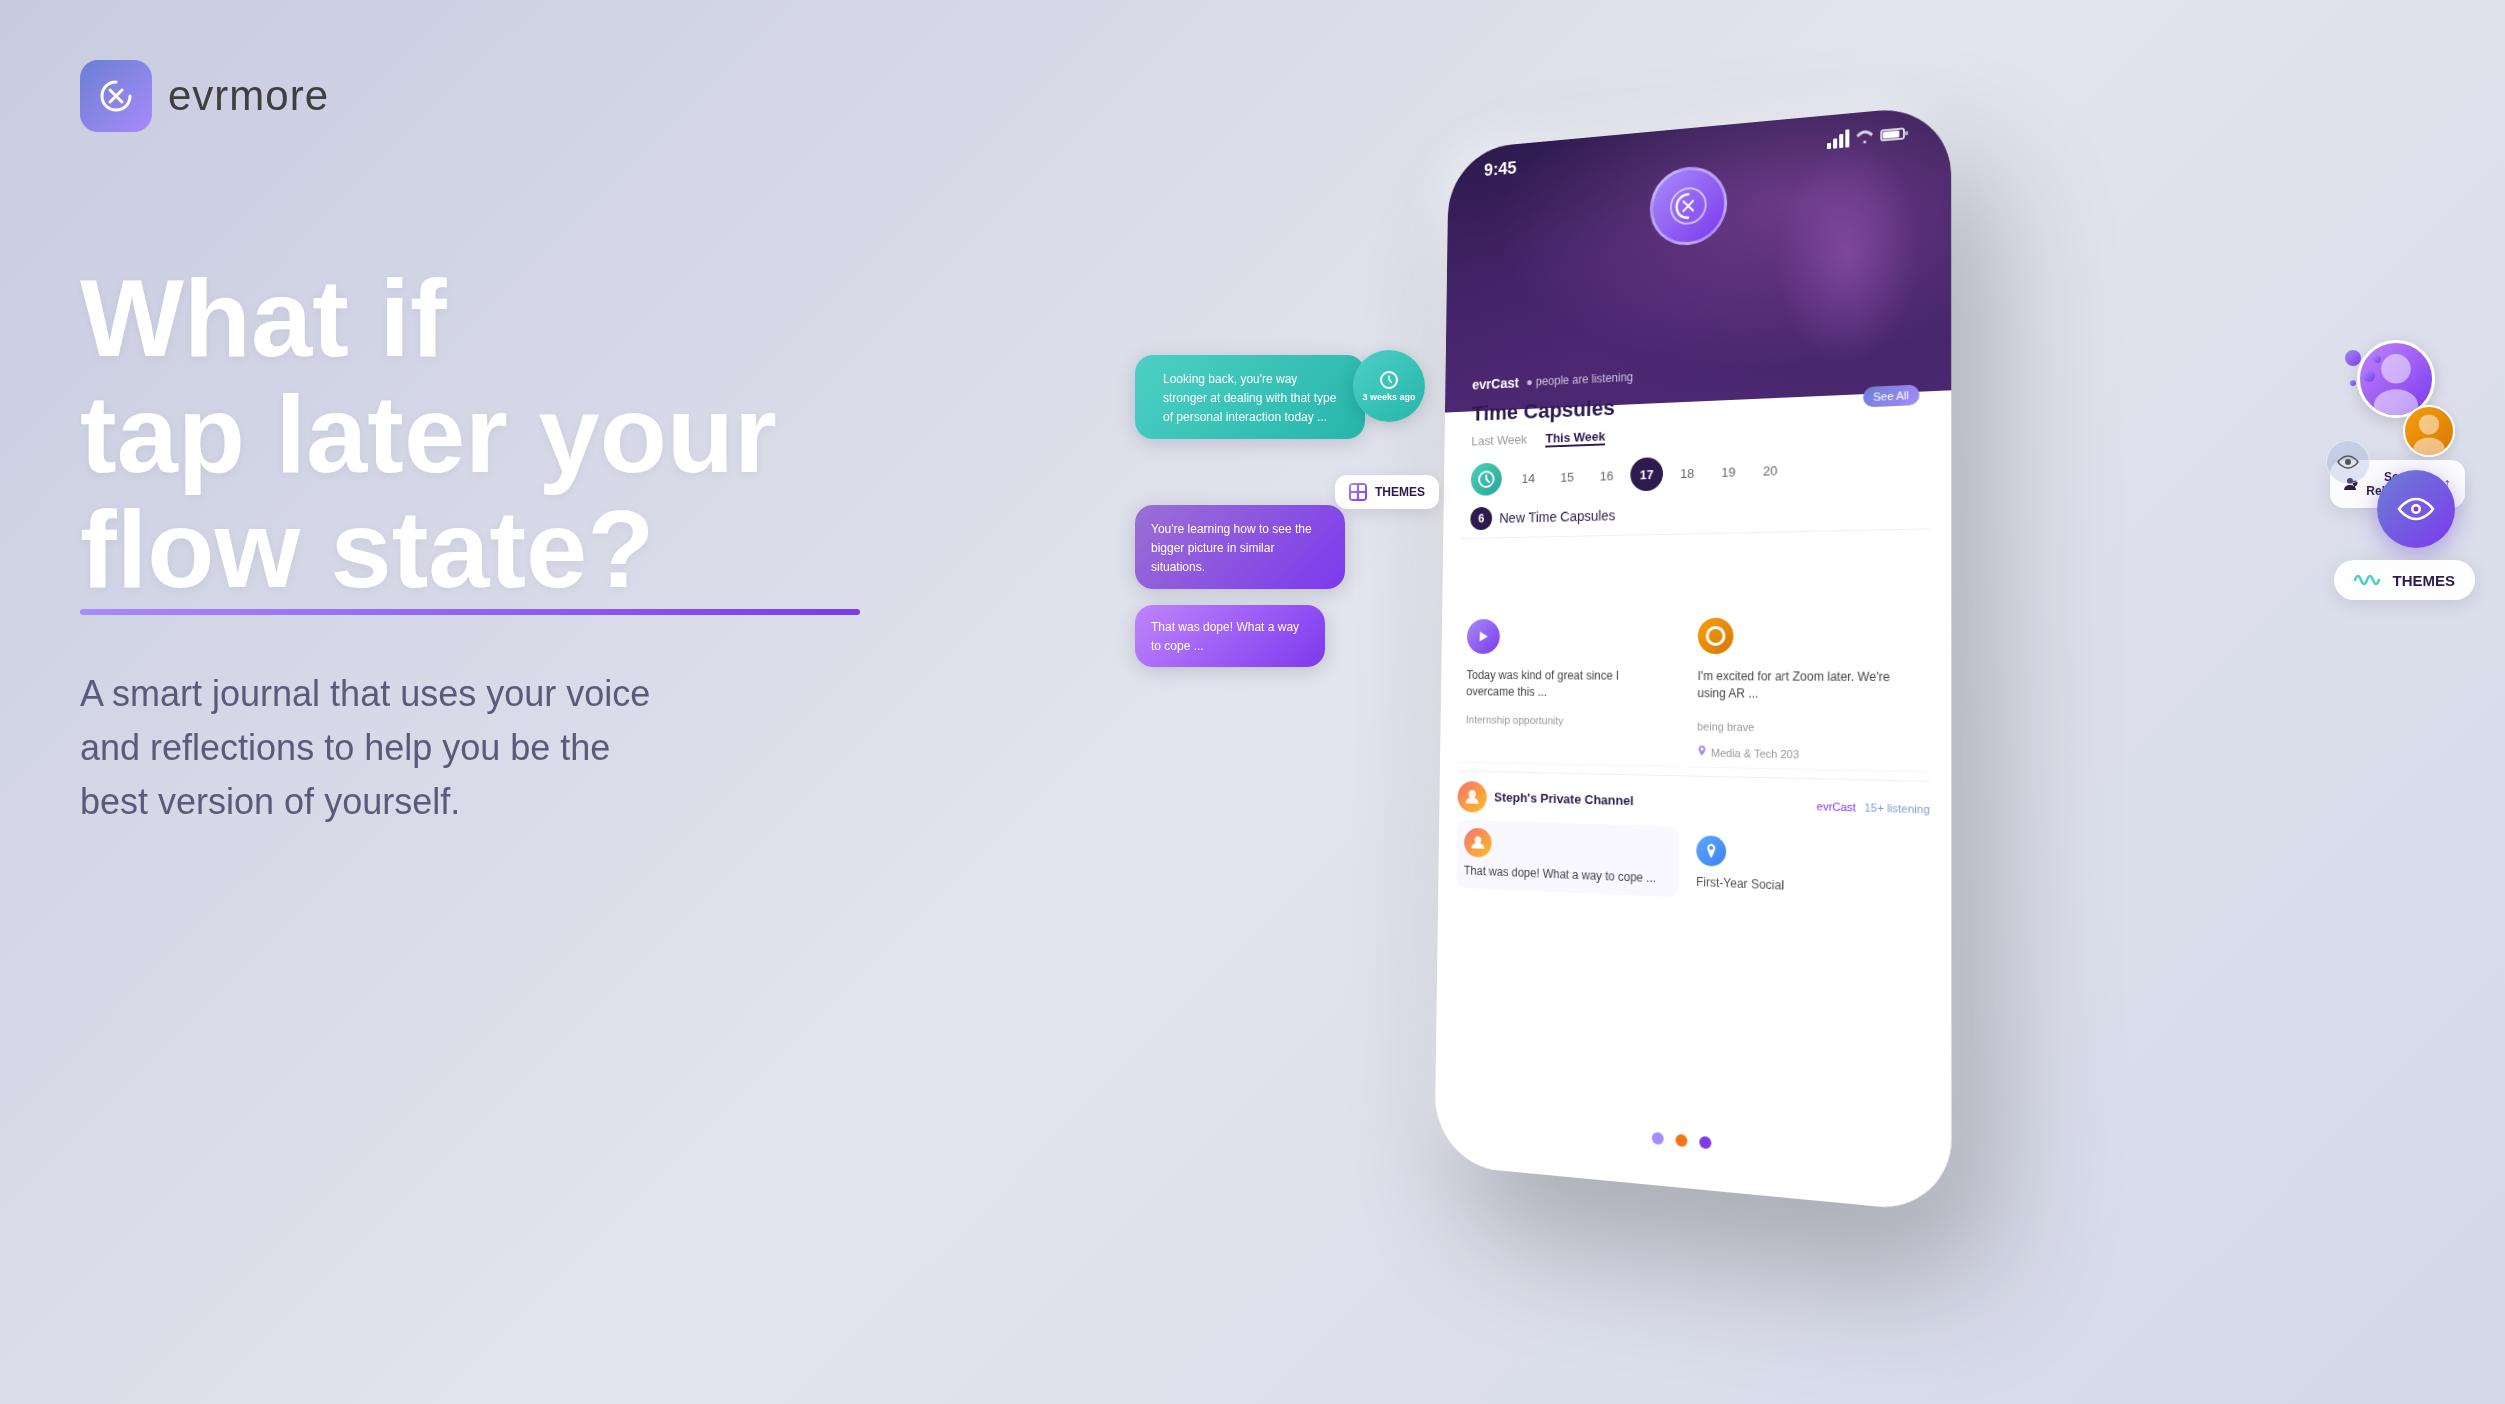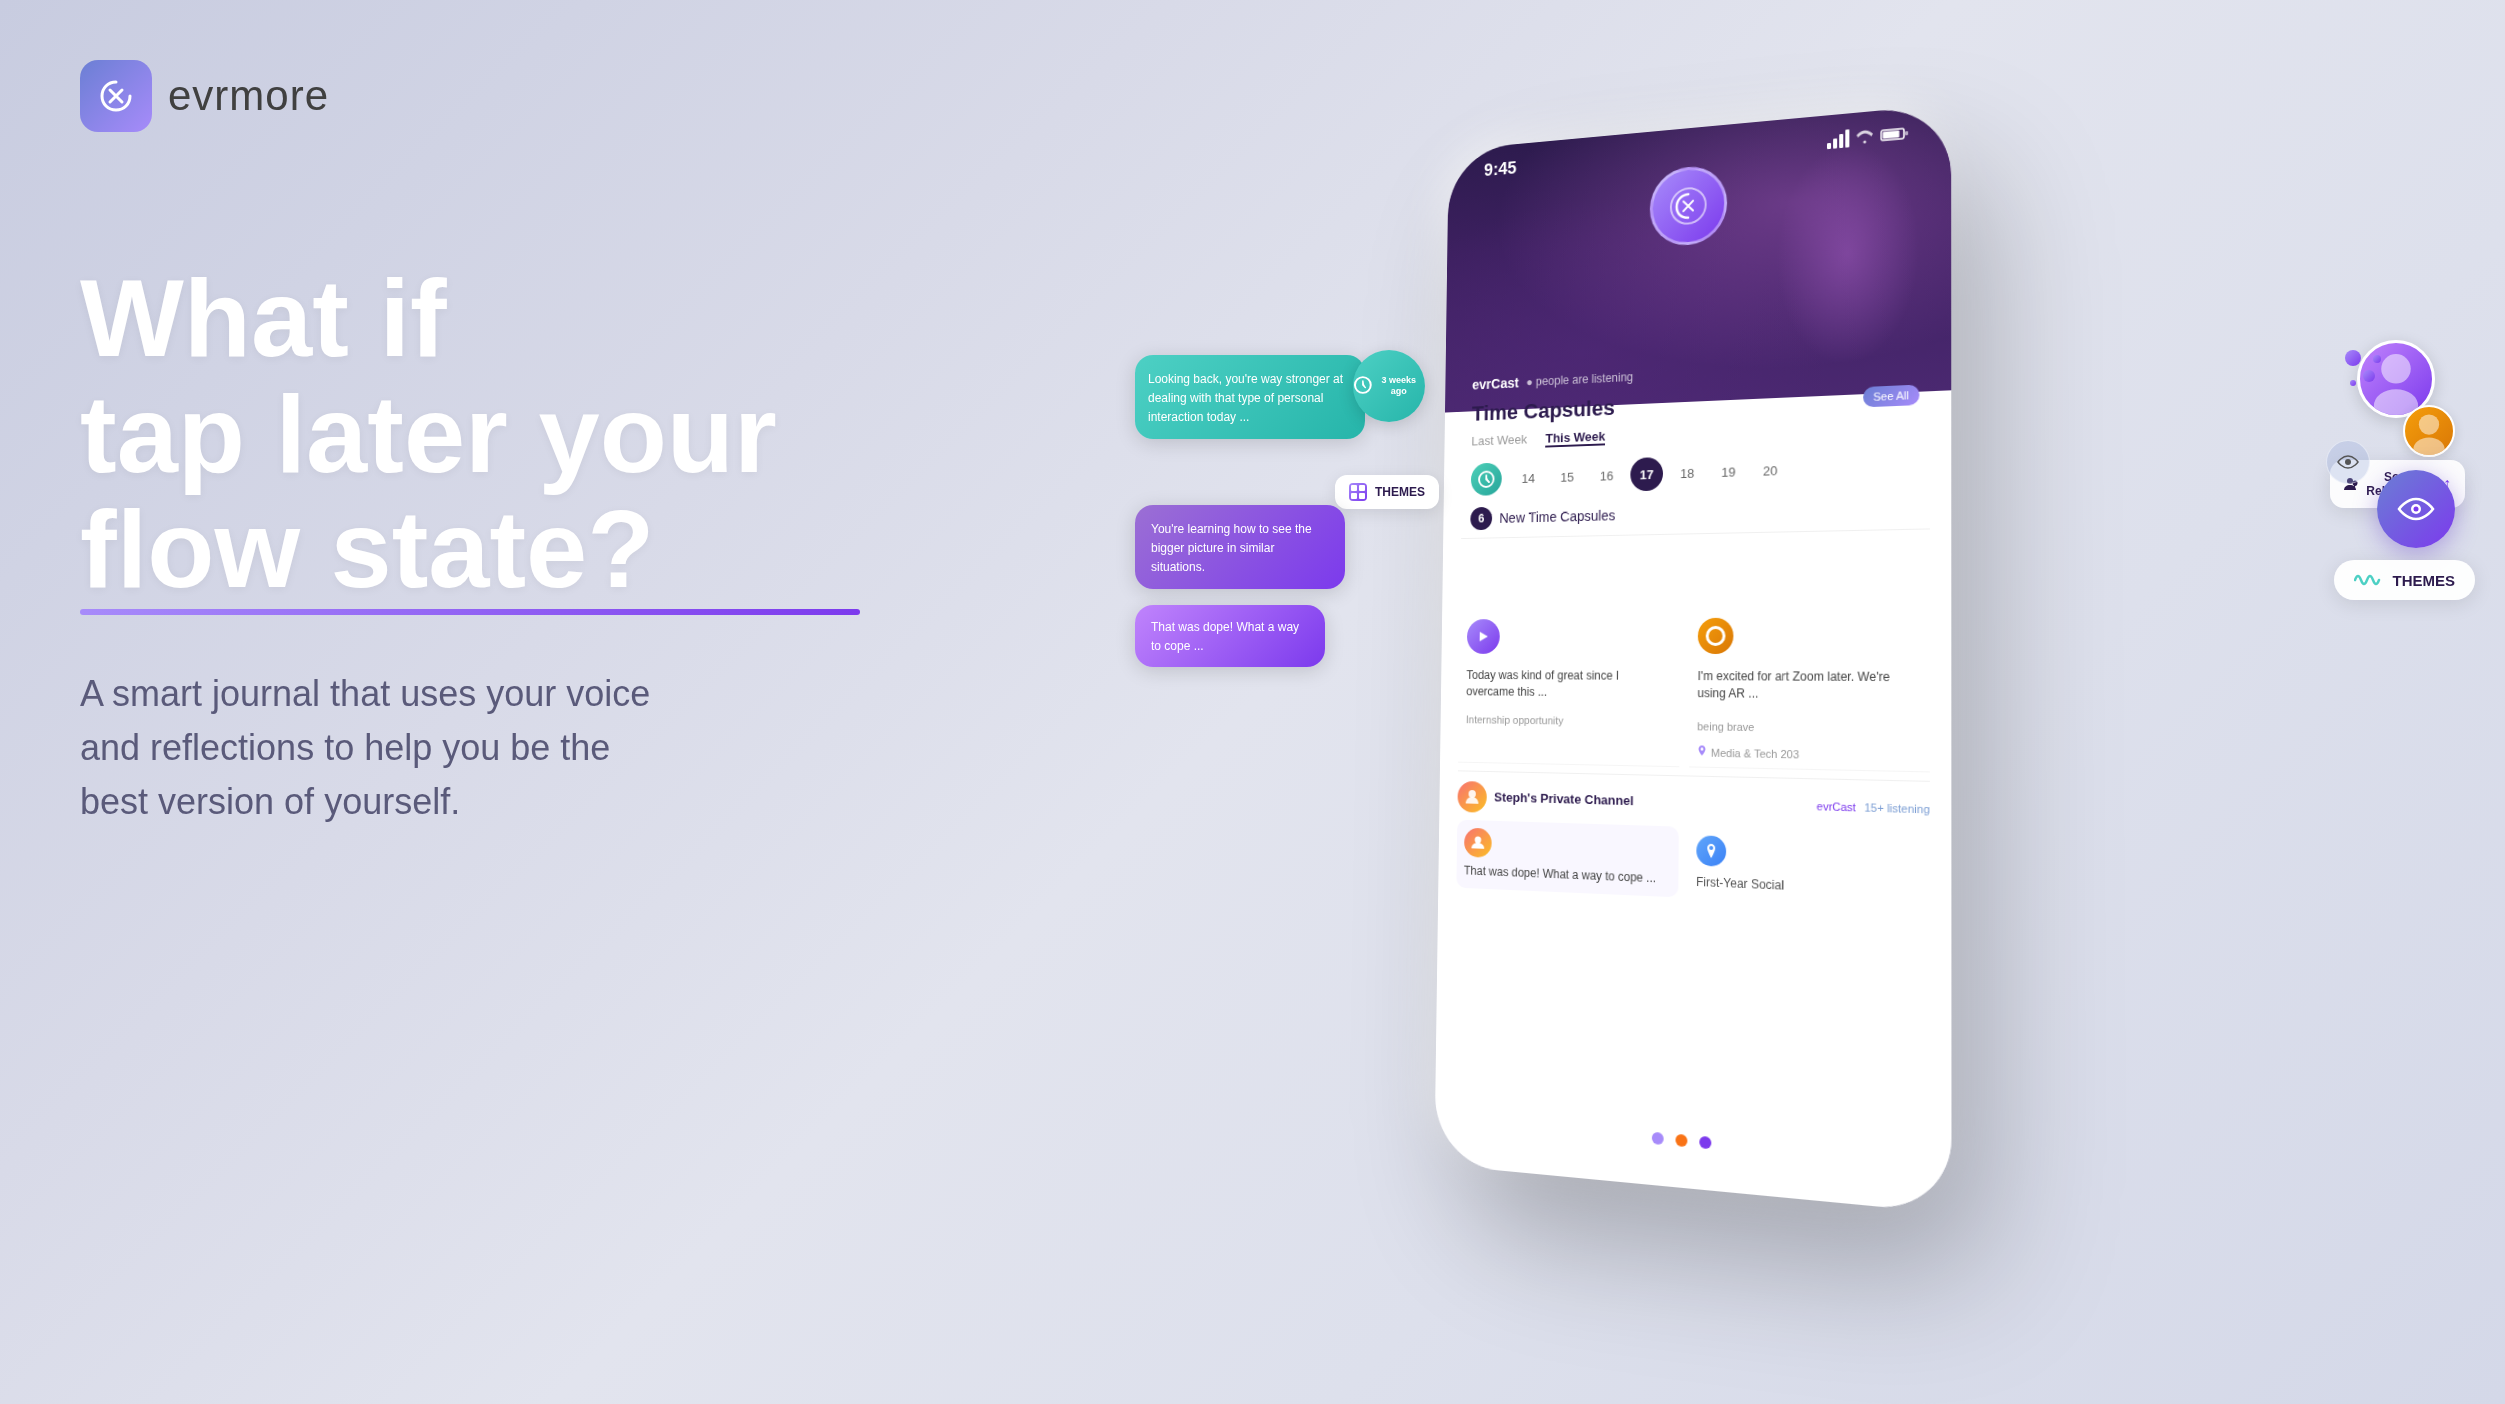--- a/index.html
+++ b/index.html
@@ -565,25 +565,25 @@
 
       <div class="bottom-nav">
         <div class="nav-dot" style="background:#a78bfa;"></div>
         <div class="nav-dot" style="background:#f97316;"></div>
         <div class="nav-dot" style="background:#7c3aed;"></div>
       </div>
 
     </div>
   </div>
 
-  <div style="position:absolute;top:295px;left:10px;background:linear-gradient(135deg,#4dd0c4,#26b5aa);border-radius:18px;padding:14px 13px;width:230px;box-shadow:0 4px 20px rgba(0,0,0,0.15);">
+  <div style="position:absolute;top:295px;left:10px;background:linear-gradient(135deg,#4dd0c4,#26b5aa);border-radius:18px;padding:14px 28px;width:230px;box-shadow:0 4px 20px rgba(0,0,0,0.15);">
     <span style="font-size:12px;color:#fff;line-height:1.4;">Looking back, you're way stronger at dealing with that type of personal interaction today ...</span>
   </div>
 
-  <div style="position:absolute;top:290px;left:228px;width:72px;height:72px;background:linear-gradient(135deg,#4dd0c4,#26b5aa);border-radius:50%;display:flex;align-items:center;justify-content:center;box-shadow:0 4px 16px rgba(0,0,0,0.15);">
+  <div style="position:absolute;top:290px;left:228px;width:72px;height:72px;background:linear-gradient(135deg,#4dd0c4,#26b5aa);border-radius:50%;display:flex;flex-direction:column;align-items:center;justify-content:center;box-shadow:0 4px 16px rgba(0,0,0,0.15);">
     <svg width="20" height="20" viewBox="0 0 20 20" fill="white" style="margin-bottom:2px;">
       <circle cx="10" cy="10" r="8" stroke="white" stroke-width="2" fill="none"></circle>
       <path d="M10 6v4l2.5 2.5" stroke="white" stroke-width="1.5" stroke-linecap="round"></path>
     </svg>
     <span style="font-size:9px;color:white;text-align:center;font-weight:600;line-height:1.2;">3 weeks ago</span>
   </div>
 
   <div style="position:absolute;top:415px;left:210px;background:white;border-radius:12px;padding:8px 14px;display:flex;align-items:center;gap:8px;box-shadow:0 4px 16px rgba(0,0,0,0.1);">
     <div style="width:18px;height:18px;background:linear-gradient(135deg,#a78bfa,#7c3aed);border-radius:4px;display:grid;grid-template-columns:1fr 1fr;gap:2px;padding:2px;">
       <div style="background:white;border-radius:1px;"></div>

